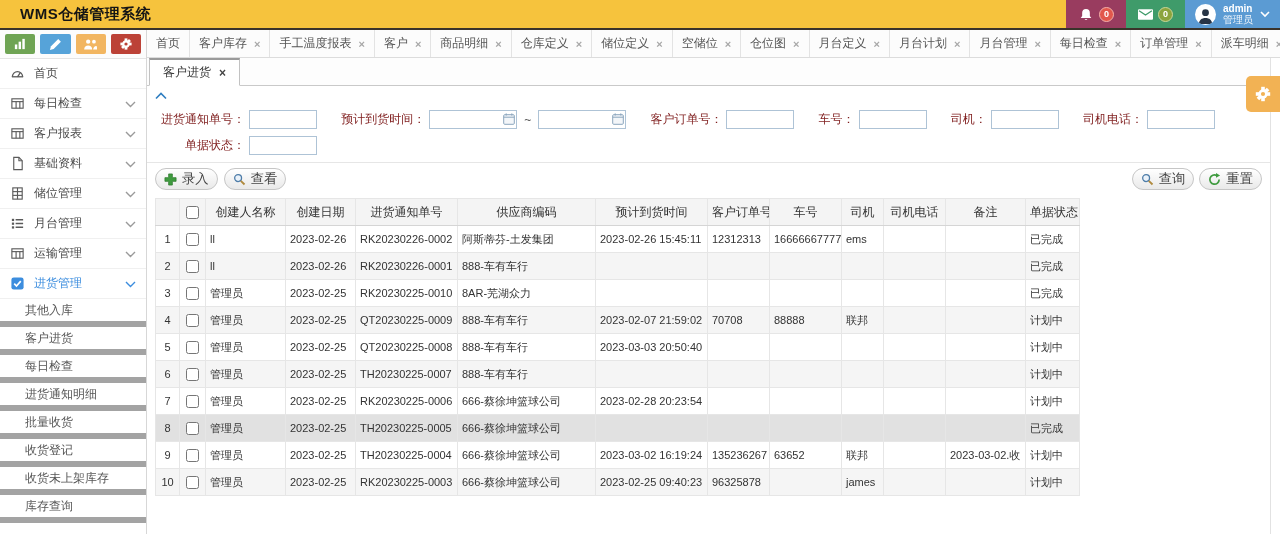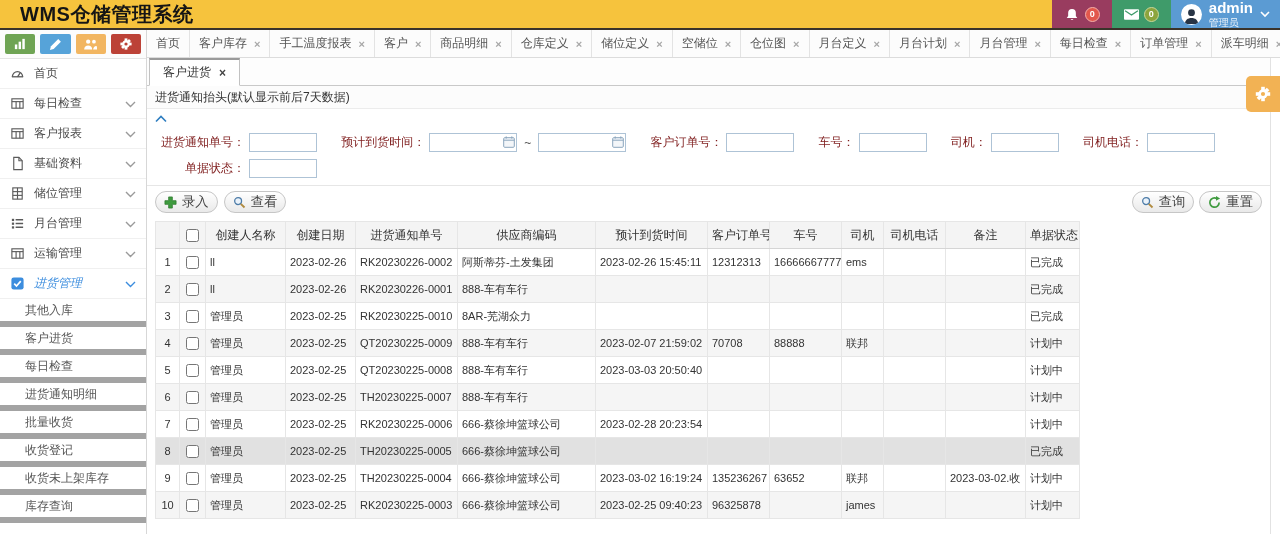--- a/index.html
+++ b/index.html
@@ -2,47 +2,47 @@
 <html><head>
 <meta charset="utf-8">
 <style>
   * { box-sizing: border-box; margin:0; padding:0; }
   html,body { width:1280px; height:536px; overflow:hidden; background:#fff;
     font-family:"Liberation Sans","DejaVu Sans",sans-serif; font-size:12px; color:#333; }
 
   
   .hdr { height:30px; background:#f6c33d; border-bottom:2px solid #3a332a;
     display:flex; align-items:stretch; }
-  .hdr-title { font-size:20px; font-weight:bold; color:#151515; padding-left:20px;
+  .hdr-title { font-size:15px; font-weight:bold; color:#151515; padding-left:20px;
     display:flex; align-items:center; letter-spacing:.5px; }
   .hdr-right { margin-left:auto; display:flex; }
   .hbox { display:flex; align-items:center; gap:5px; padding:0 12px; }
   .hbox.bell { background:#993c5f; }
   .hbox.mail { background:#3f9b6a; }
   .hbox.user { background:#5b9bd3; gap:7px; padding:0 10px; }
   .badge { min-width:15px; height:15px; border-radius:50%; color:#fff; font-size:9px;
     display:flex; align-items:center; justify-content:center; font-weight:bold; }
   .badge.red { background:#e2574c; border:1px solid #f4b0aa; }
   .badge.olv { background:#8ca43d; border:1px solid #c9d69a; }
   .avatar { width:21px; height:21px; border-radius:50%; background:#fff; overflow:hidden;
     display:flex; align-items:flex-end; justify-content:center; }
   .uinfo { line-height:1.1; color:#fff; }
-  .uname { font-size:15px; font-weight:bold; }
+  .uname { font-size:10px; font-weight:bold; }
   .urole { font-size:10px; opacity:.9; }
 
   .body { display:flex; height:504px; }
 
   
   .sb { width:147px; border-right:1px solid #d7d7d7; background:#fff; flex:none; }
   .quick { display:flex; gap:5px; padding:4px 5px; height:29px; border-bottom:1px solid #e4e4e4; background:#fcfcfc; }
   .qbtn { flex:1; border-radius:2px; display:flex; align-items:center; justify-content:center; cursor:pointer; }
   .nitem { height:30px; display:flex; align-items:center; gap:9px; padding:0 10px;
     border-bottom:1px solid #f0f0f0; color:#4a4a4a; cursor:pointer; }
   .nitem .chev { margin-left:auto; }
-  .nitem.active { color:#3c8dde;font-style:italic; }
+  .nitem.active { color:#3c8dde; }
   .nitem.active svg.mono * { stroke:#3c8dde; }
   .sitem { height:28px; display:flex; align-items:center; padding-left:25px;
     border-bottom:6px solid #a3a3a3; color:#555; position:relative; cursor:pointer; }
   .sitem::before { content:""; position:absolute; left:30px; top:14px; width:6px; height:1px; background:#ccc; }
 
   
   .main { flex:1; min-width:0; position:relative; background:#fff; }
   .ts1 { height:28px; display:flex; border-bottom:1px solid #dcdcdc; background:#fcfcfc; overflow:hidden; }
   .ttab { display:flex; align-items:center; gap:7px; padding:0 9px; border-right:1px solid #e3e3e3;
     color:#555; white-space:nowrap; cursor:pointer; }
@@ -349,21 +349,20 @@
       </div>
 
     <div class="content">
       <div class="ts2">
         <div class="ptab">
           <span>客户进货</span>
           <span class="x">×</span>
         </div>
       </div>
 
-      <div class="panel-hd">进货通知抬头(默认显示前后7天数据)</div>
 
       <div class="collapse">
         <svg width="14" height="9" viewBox="0 0 14 9">
             <path d="M2 7.5L7 2.5l5 5" fill="none" stroke="#2f7ec1" stroke-width="1.6"></path>
           </svg>
       </div>
 
       <div class="form">
         <div class="frow r1" id="formRow1">
             <div class="fg">

